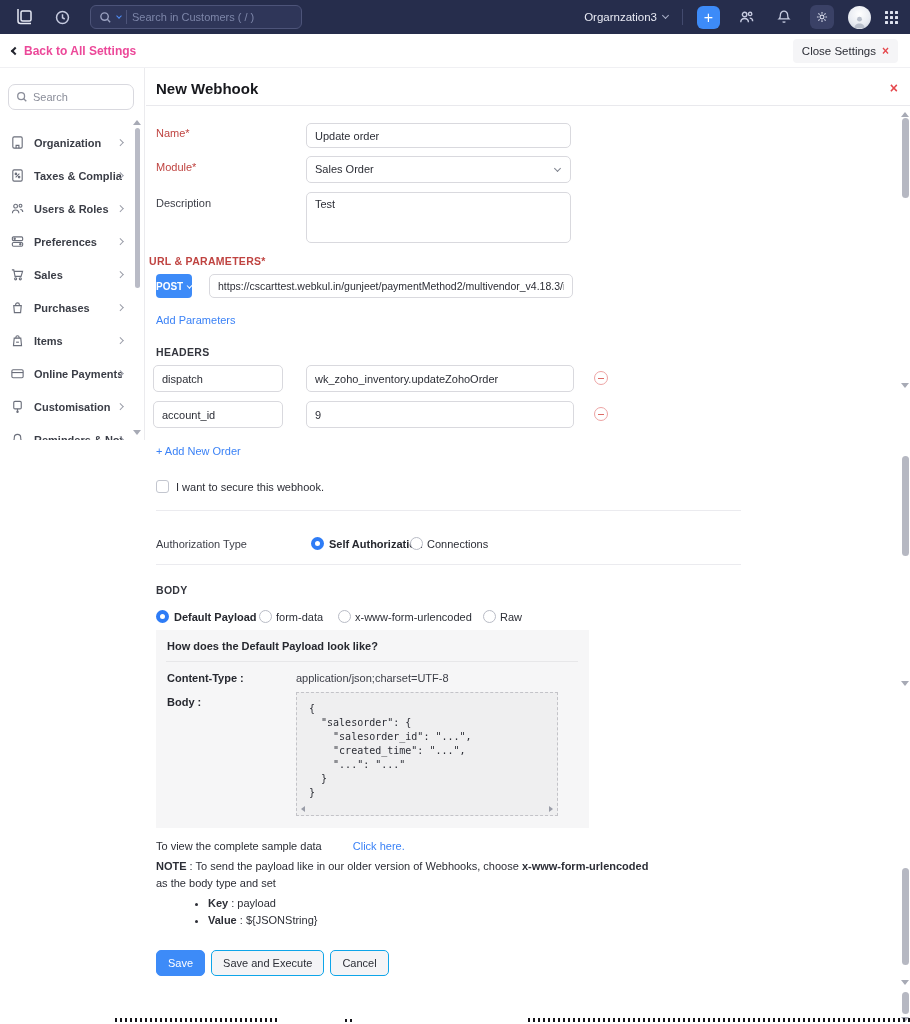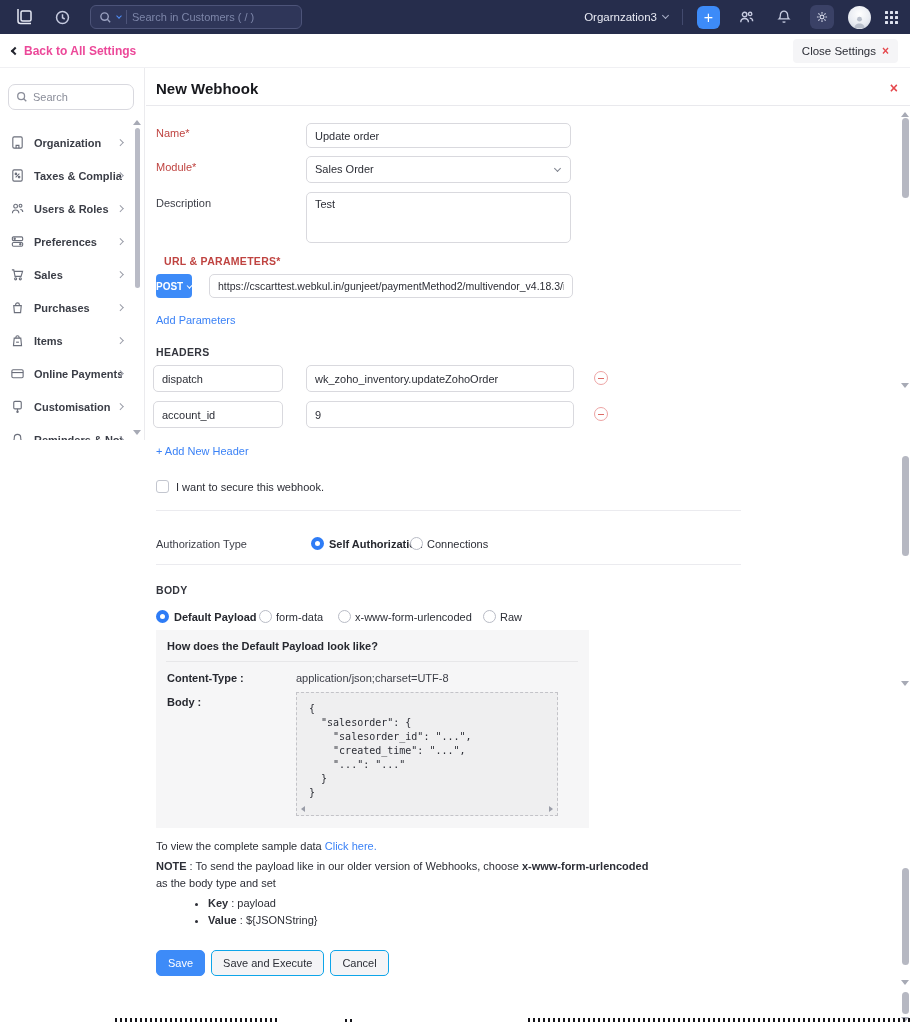--- a/index.html
+++ b/index.html
@@ -337,36 +337,36 @@
 
   <span class="flabel req" style="left:10px; top:93px;">Module*</span>
   <div class="selectbox" style="left:160px; top:88px; width:265px; height:27px;">
     <span>Sales Order</span>
     <span class="chevd"></span>
   </div>
 
   <span class="flabel" style="left:10px; top:129px;">Description</span>
   <textarea class="inp" style="left: 160px; top: 124px; width: 265px; height: 51px;">Test</textarea>
 
-  <span class="sechead" style="left:18px; top:187px; color:#bf4340;">URL &amp; PARAMETERS*</span>
+  <span class="sechead" style="left:3px; top:187px; color:#bf4340;">URL &amp; PARAMETERS*</span>
   <button class="postbtn">
     <span>POST</span>
     <span class="chevd"></span>
   </button>
   <input class="inp" style="left: 63px; top: 206px; width: 364px; height: 24px; font-size: 10.5px;" value="https://cscarttest.webkul.in/gunjeet/paymentMethod2/multivendor_v4.18.3/index.">
   <span class="link" style="left:10px; top:246px;">Add Parameters</span>
 
   <span class="sechead" style="left:10px; top:278px;">HEADERS</span>
   <input class="inp" style="left: 7px; top: 297px; width: 130px; height: 27px;" value="dispatch">
   <input class="inp" style="left: 160px; top: 297px; width: 268px; height: 27px;" value="wk_zoho_inventory.updateZohoOrder">
   <span class="minusico" style="left:448px; top:303px;"></span>
   <input class="inp" style="left: 7px; top: 333px; width: 130px; height: 27px;" value="account_id">
   <input class="inp" style="left: 160px; top: 333px; width: 268px; height: 27px;" value="9">
   <span class="minusico" style="left:448px; top:339px;"></span>
-  <span class="link" style="left:10px; top:377px;">+ Add New Header</span>
+  <span class="link" style="left:10px; top:377px;">+ Add New Order</span>
 
   <span class="checkbox" style="left:10px; top:412px;"></span>
   <span class="flabel" style="left:30px; top:413px; color:#2c2e36;">I want to secure this webhook.</span>
 
   <div class="hdiv" style="top:442px;"></div>
 
   <span class="flabel" style="left:10px; top:470px;">Authorization Type</span>
   <span class="radio sel" style="left:165px; top:469px;"></span>
   <span class="flabel" style="left:183px; top:470px; color:#26282f; font-weight:bold;">Self Authorization</span>
   <span class="radio" style="left:264px; top:469px;"></span>
@@ -397,21 +397,21 @@
     "created_time": "...",
     "...": "..."
   }
 }</pre>
       <span class="cb-arrow l"></span>
       <span class="cb-arrow r"></span>
     </div>
   </div>
 
   <span class="flabel" style="left:10px; top:772px; color:#2c2e36;">
-    <span>To view the complete sample data </span><span class="link" style="position:static;">Click here.</span>
+    <span>To view the complete sample data </span><span class="link" style="position:static;margin-left:28px;">Click here.</span>
   </span>
 
   <div class="notewrap">
     <span>
       <b>NOTE</b><span> : </span><span> To send the payload like in our older version of Webhooks, choose </span><b>x-www-form-urlencoded</b><span> as the body type and set</span>
     </span>
     <ul>
       <li><b>Key</b><span> : </span><span>payload</span></li>
       <li><b>Value</b><span> : </span><span>${JSONString}</span></li>
     </ul>

